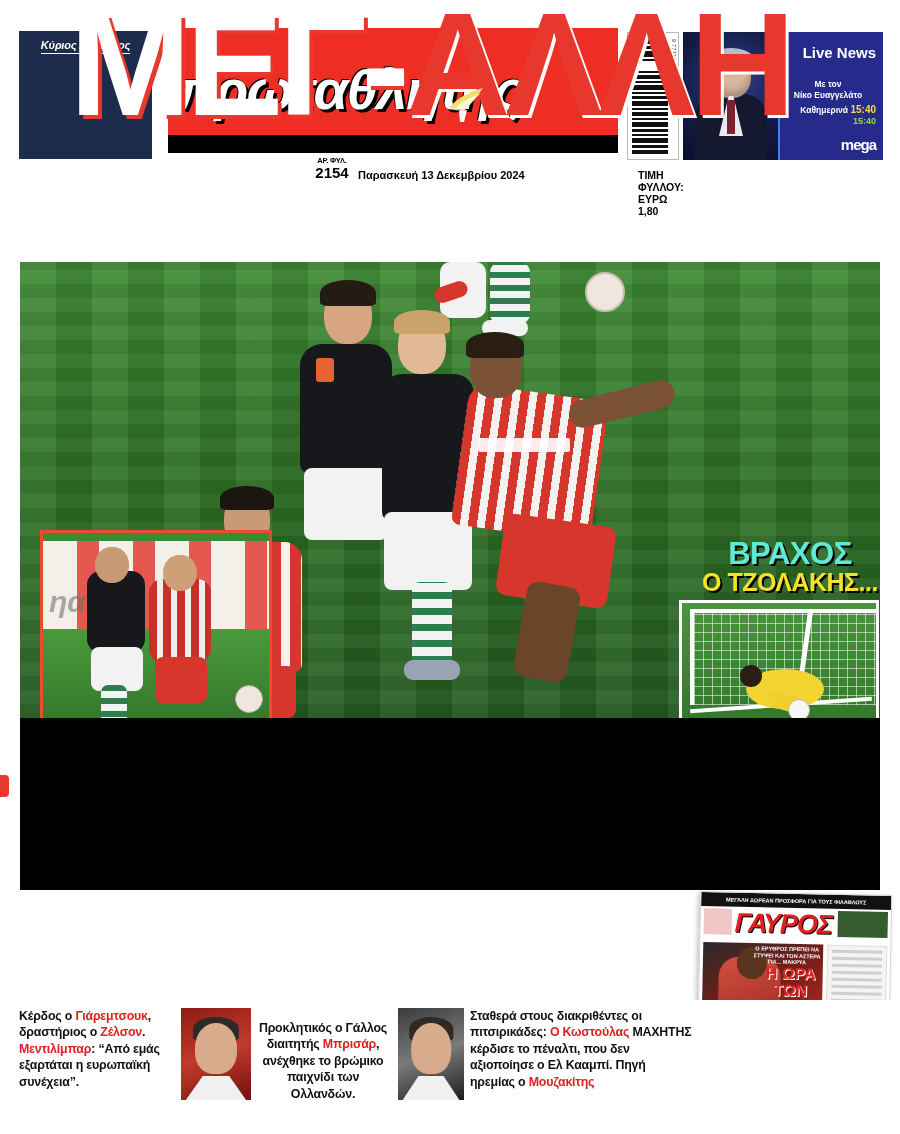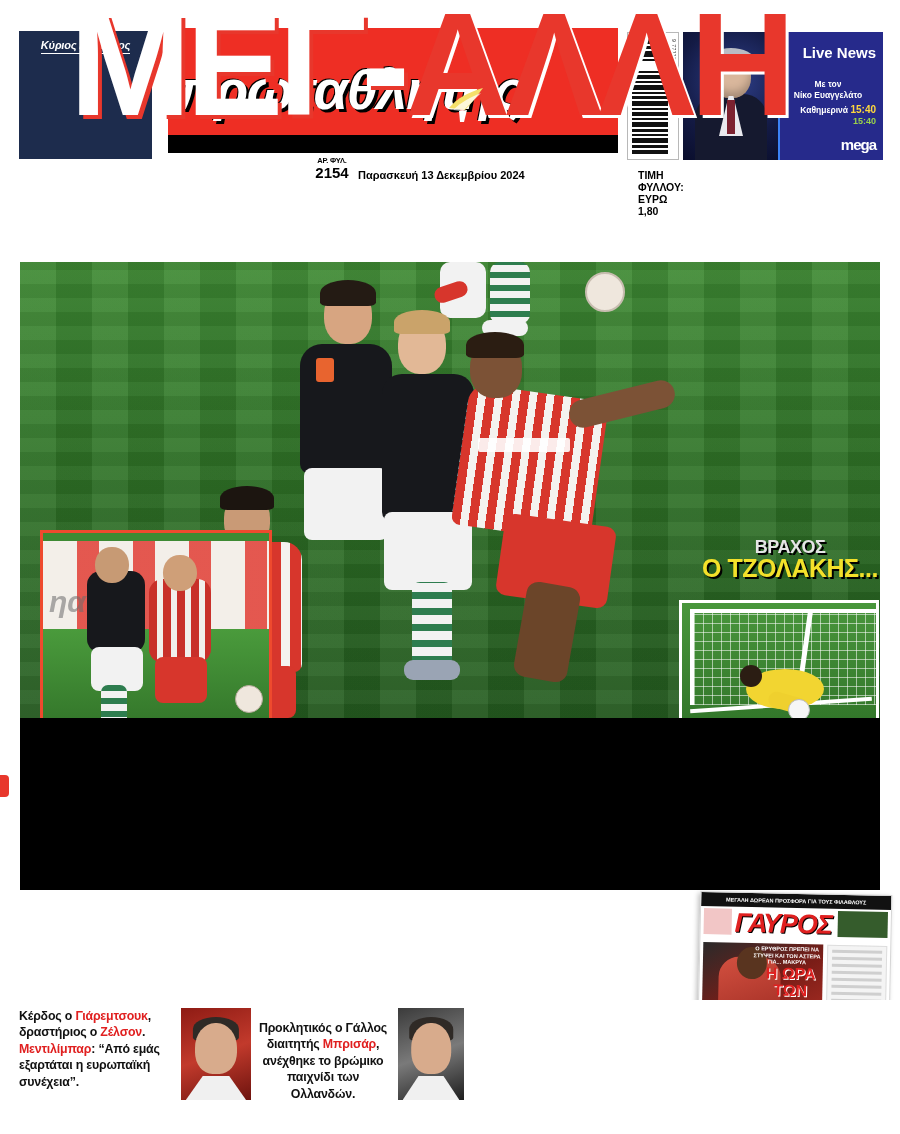--- a/index.html
+++ b/index.html
@@ -113,21 +113,21 @@
      border-left:4px solid #fff;border-top:4px solid #fff;}
   .gk-post{position:absolute;left:118px;top:6px;width:5px;height:118px;background:#fff;transform:rotate(8deg);}
   .gk-bar{position:absolute;left:8px;top:100px;width:182px;height:4px;background:#fff;transform:rotate(-4deg);}
   .gk-body{position:absolute;left:64px;top:66px;width:78px;height:40px;border-radius:50%;background:#f2d531;}
   .gk-head{position:absolute;left:58px;top:62px;width:22px;height:22px;border-radius:50%;background:#2b1d13;}
   .gk-ball{position:absolute;left:106px;top:96px;width:20px;height:20px;border-radius:50%;
      background:#f6f6f6;border:1px solid #bbb;}
   .gk-arm{position:absolute;left:86px;top:92px;width:40px;height:16px;border-radius:8px;background:#efd02e;transform:rotate(16deg);}
 
   .vrahos{position:absolute;left:659px;top:276px;width:222px;text-align:center;}
-  .vrahos .l1{font-weight:bold;font-size:18px;color:#e5e5e5;text-shadow:2px 2px 0 #000;line-height:1.02;letter-spacing:-.5px;}
+  .vrahos .l1{font-weight:bold;font-size:31px;color:#5eead4;text-shadow:2px 2px 0 #000;line-height:1.02;letter-spacing:-.5px;}
   .vrahos .l2{font-weight:bold;font-size:25px;color:#f4e12a;text-shadow:2px 2px 0 #000;line-height:1.02;letter-spacing:-.5px;}
 
   
   .band-black{position:absolute;left:20px;top:718px;width:860px;height:172px;background:#000;}
   .megalli{position:absolute;left:0;top:-8px;width:860px;text-align:center;
      font-size:146px;font-weight:bold;line-height:1;letter-spacing:-5px;}
   .megalli .w{color:#ffffff;text-shadow:4px 4px 0 #e8372c;}
   .megalli .r{color:#e8372c;text-shadow:3px 3px 0 #ffffff;}
   .omada{position:absolute;left:20px;top:880px;width:660px;text-align:center;
      font-size:122px;font-weight:bold;line-height:1;letter-spacing:-4px;color:#e8372c;}
@@ -385,20 +385,21 @@
       </div>
       <div class="gv-b3">
         <span>ΨΗΛΑ ΓΙΑ ΝΑ ΣΚΑΡΤΑ ΘΑ ΔΟΚΙΜΑΣΑΙ</span>
       </div>
     </div>
   </div>
 
   <div class="bottom">
     <div class="col c2"><span>Προκλητικός ο Γάλλος διαιτητής </span><span class="rd">Μπρισάρ</span><span>, ανέχθηκε το βρώμικο παιχνίδι των Ολλανδών.</span></div>
     <div class="col c1"><span>Κέρδος ο </span><span class="rd">Γιάρεμτσουκ</span><span>, δραστήριος ο </span><span class="rd">Ζέλσον</span><span>. </span><span class="rd">Μεντιλίμπαρ</span><span>: “Από εμάς εξαρτάται η ευρωπαϊκή συνέχεια”.</span></div>
+    <div class="col c3"><span>Σταθερά στους διακριθέντες οι πιτσιρικάδες: </span><span class="rd">Ο Κωστούλας</span><span> ΜΑΧΗΤΗΣ κέρδισε το πέναλτι, που δεν αξιοποίησε ο Ελ Κααμπί. Πηγή ηρεμίας ο </span><span class="rd">Μουζακίτης</span></div>
   </div>
 
   <div class="portrait pt1">
     <div class="pt-bg1"></div>
     <div class="pt-hair"></div>
     <div class="pt-face"></div>
     <div class="pt-coll"></div>
   </div>
   <div class="portrait pt2">
     <div class="pt-bg2"></div>

